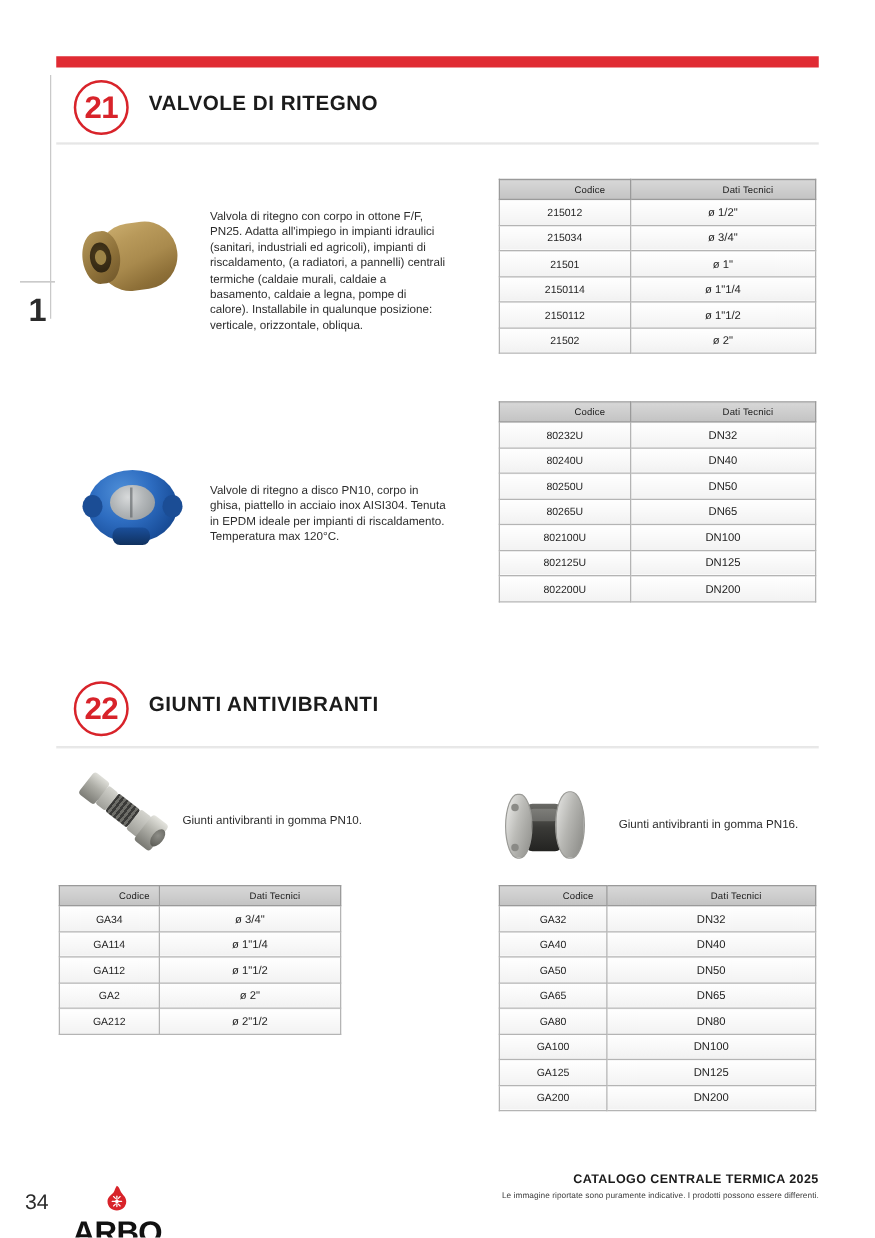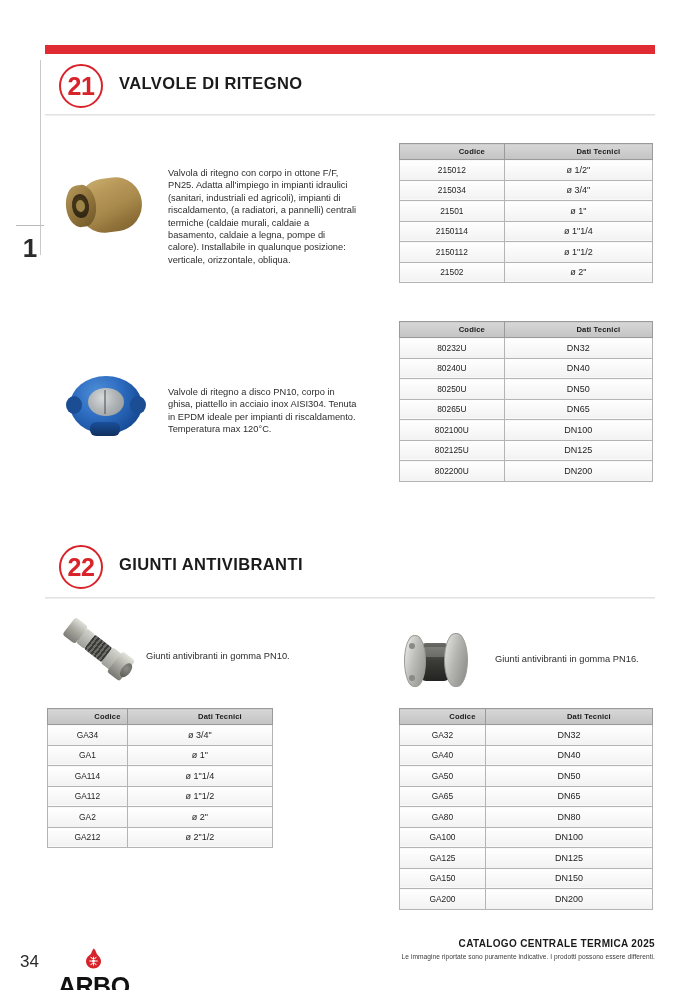--- a/index.html
+++ b/index.html
@@ -116,21 +116,21 @@
     position: absolute;
     border-collapse: collapse;
     font-size: 8.6px;
     color: #1e1e1e;
     background: #fff;
   }
   .tbl th {
     background: linear-gradient(to bottom, #d7d7d7, #c3c3c3);
     border: 1px solid #9a9a9a;
     font-size: 7.6px;
-    font-weight: bold;
+    font-weight: normal;
     height: 16px;
     letter-spacing: 0.15px;
     color: #1a1a1a;
     padding-left: 40px;
   }
   .tbl td {
     border: 1px solid #b4b4b4;
     height: 20.5px;
     text-align: center;
     background: linear-gradient(to bottom, #ffffff, #f2f2f2);
@@ -465,24 +465,20 @@
       <th style="width:80px;">Codice</th>
       <th style="width:146px;">Dati Tecnici</th>
     </tr>
   </thead>
   <tbody>
     <tr>
       <td class="code">GA34</td>
       <td class="spec">ø 3/4"</td>
     </tr>
     <tr>
-      <td class="code">GA1</td>
-      <td class="spec">ø 1"</td>
-    </tr>
-    <tr>
       <td class="code">GA114</td>
       <td class="spec">ø 1"1/4</td>
     </tr>
     <tr>
       <td class="code">GA112</td>
       <td class="spec">ø 1"1/2</td>
     </tr>
     <tr>
       <td class="code">GA2</td>
       <td class="spec">ø 2"</td>
@@ -522,24 +518,20 @@
       <td class="code">GA80</td>
       <td class="spec">DN80</td>
     </tr>
     <tr>
       <td class="code">GA100</td>
       <td class="spec">DN100</td>
     </tr>
     <tr>
       <td class="code">GA125</td>
       <td class="spec">DN125</td>
-    </tr>
-    <tr>
-      <td class="code">GA150</td>
-      <td class="spec">DN150</td>
     </tr>
     <tr>
       <td class="code">GA200</td>
       <td class="spec">DN200</td>
     </tr>
   </tbody>
 </table>
 
 <div class="page-num">34</div>
 

